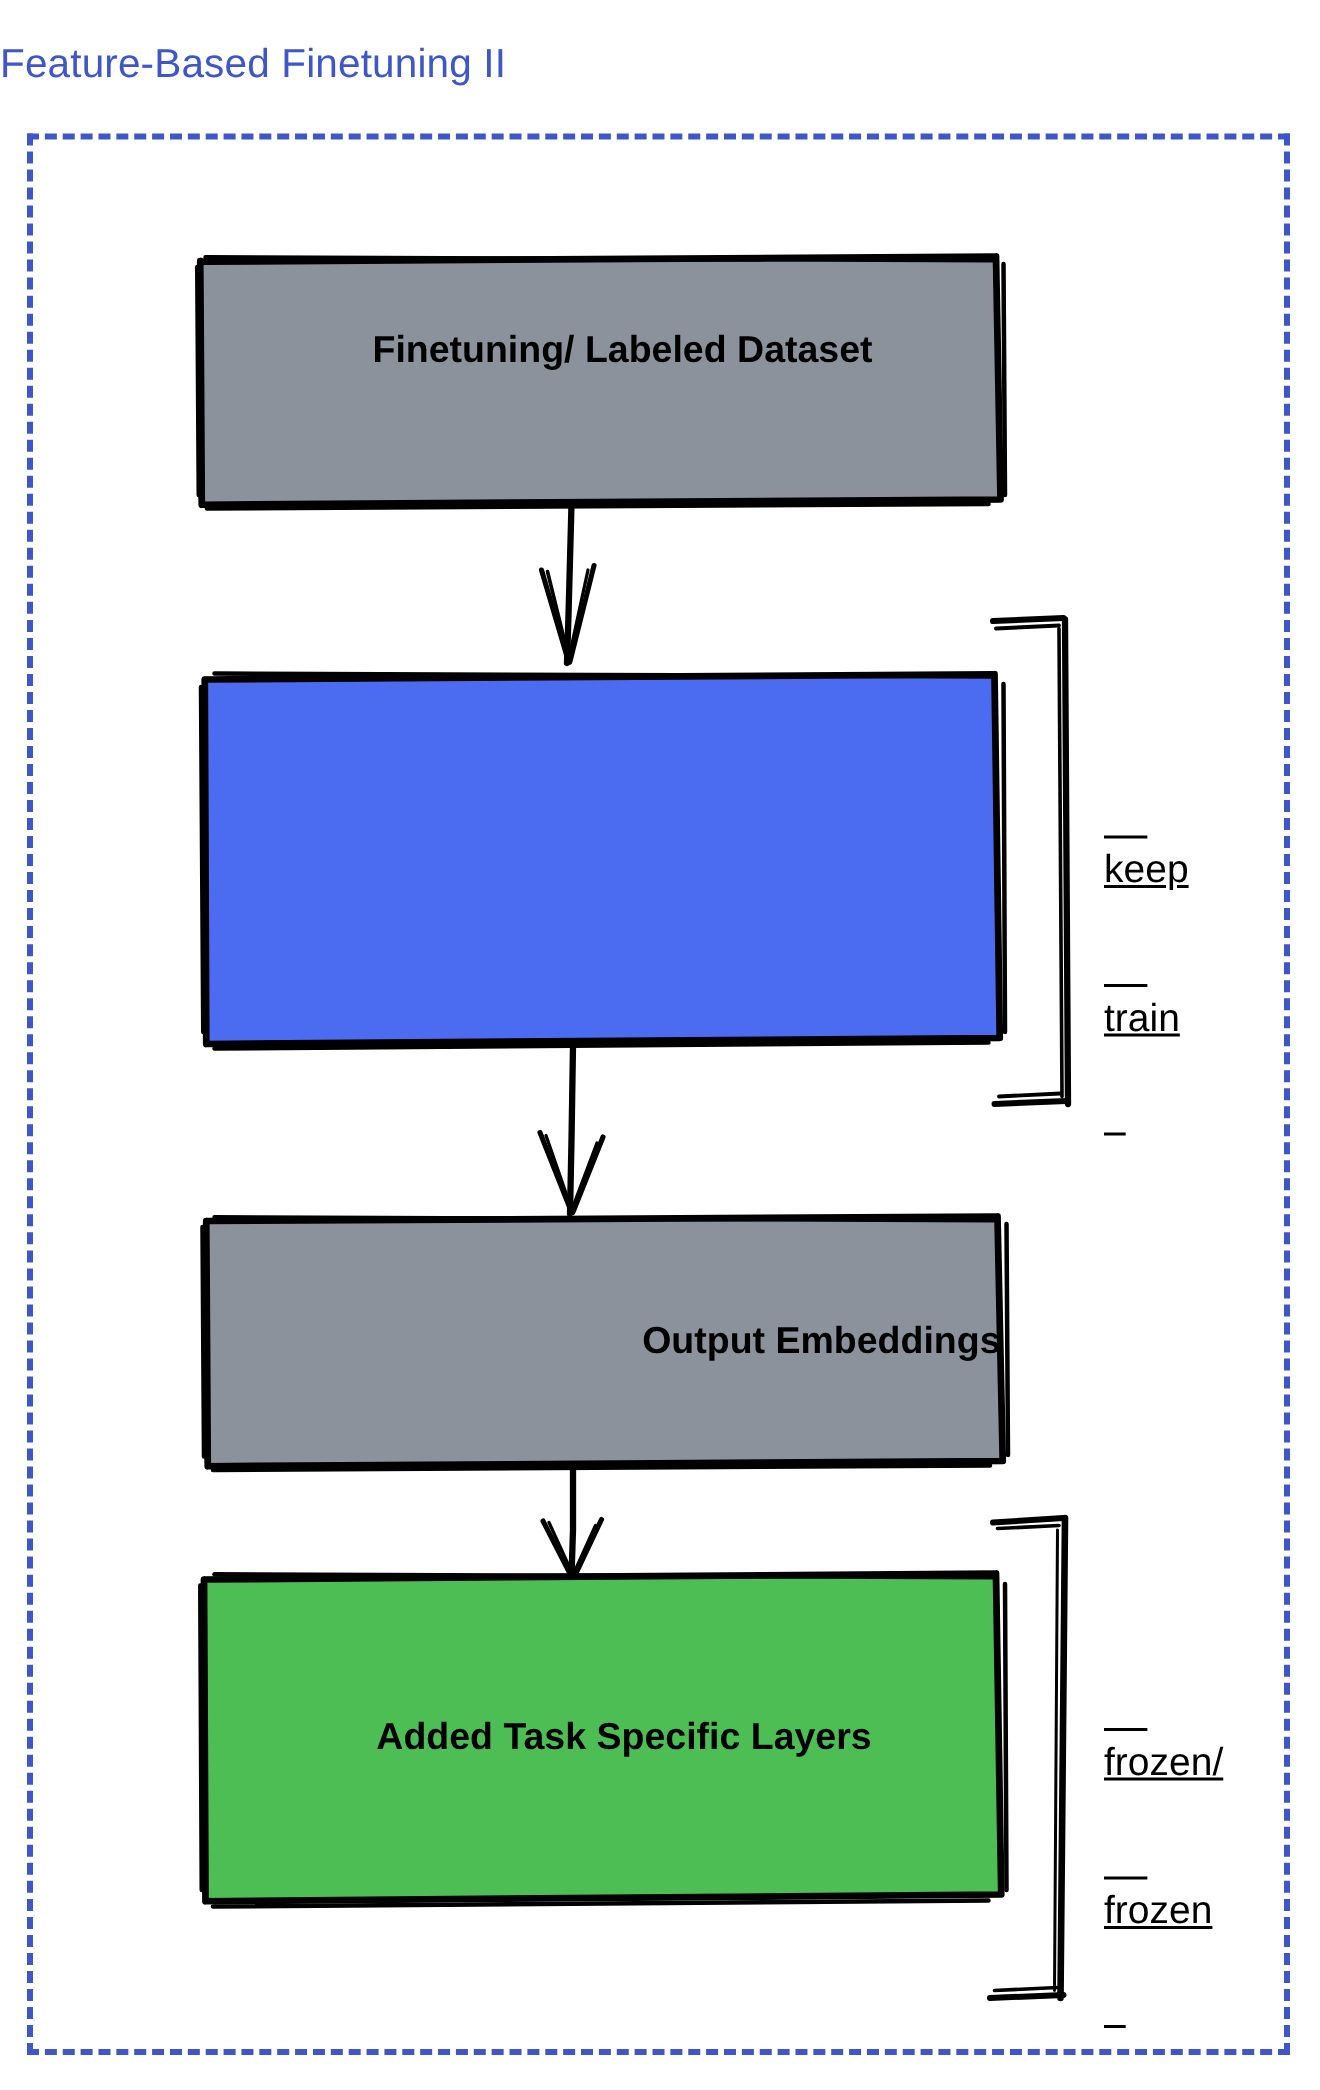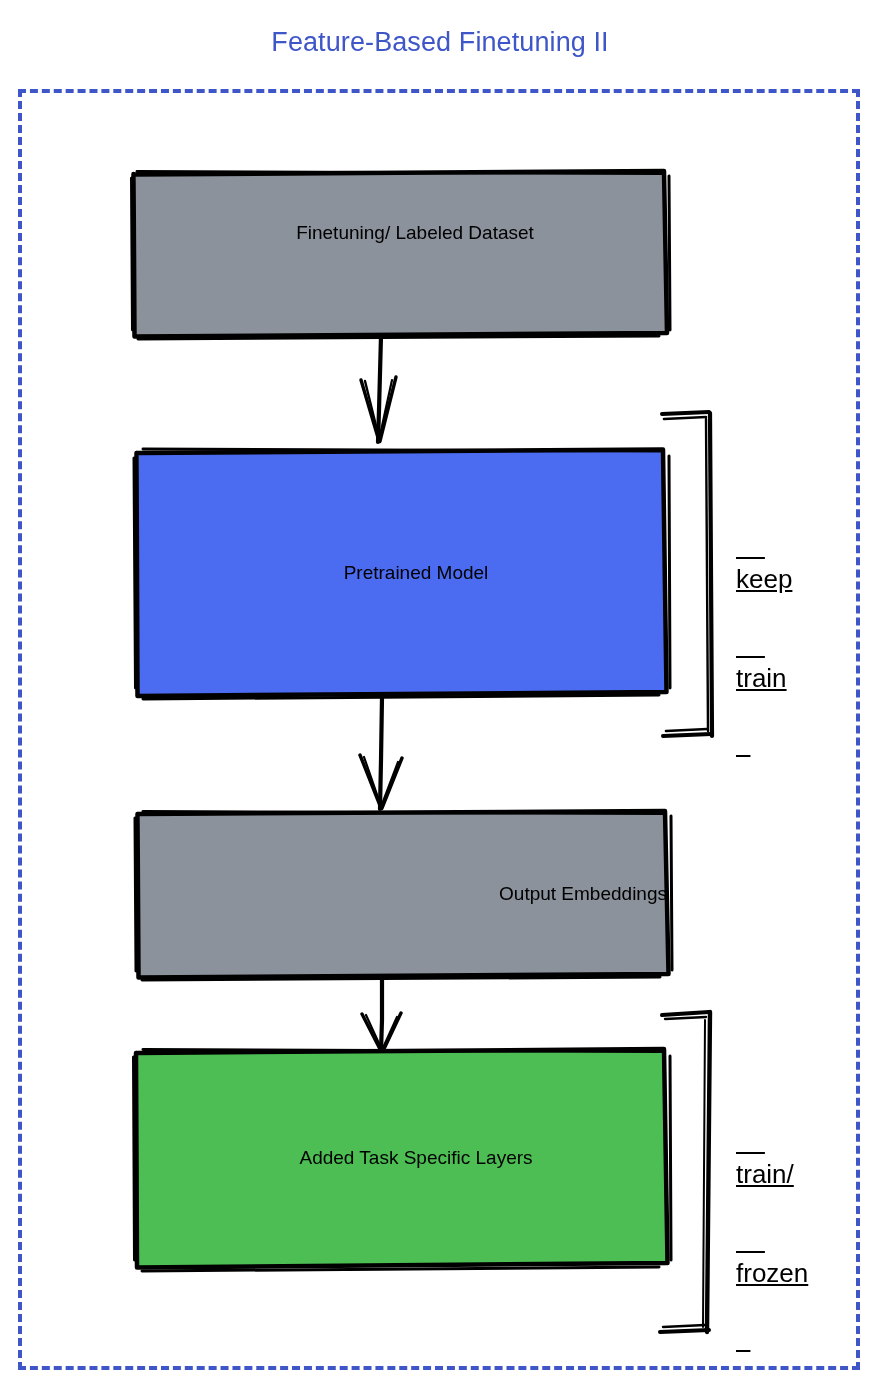--- a/index.html
+++ b/index.html
@@ -22,21 +22,20 @@
     width: 880px;
     height: 1393px;
   }
 
   
   .diagram-title {
     position: absolute;
     left: 0;
     top: 26px;
     width: 880px;
-    text-align: center;
     font-size: 27px;
     font-weight: 400;
     color: #3E56C8;
     letter-spacing: 0.1px;
     line-height: 32px;
     user-select: none;
   }
 
   
   .dashed-frame {
@@ -53,22 +52,22 @@
   .node {
     position: absolute;
     box-sizing: border-box;
     display: flex;
     justify-content: center;
   }
   .node .node-label {
     position: relative;
     z-index: 3;
     color: #000000;
-    font-size: 19px;
-    font-weight: 400;
+    font-size: 25px;
+    font-weight: 700;
     line-height: 30px;
     white-space: nowrap;
     user-select: none;
     margin-left: 30px;
   }
   .node .sketch-svg {
     position: absolute;
     left: -12px;
     top: -12px;
     width: calc(100% + 24px);
@@ -169,21 +168,20 @@
 
   <div class="node" id="node-pretrained">
     <svg class="sketch-svg" viewBox="0 0 552 269" preserveAspectRatio="none">
       <path d="M13.5,14 L539,12.5 L540,255 L13,256.5 Z" fill="#4B6BF0"></path>
       <path d="M12,15 L538,11.5 L541.5,254 L12.5,258 L11.5,15" stroke="#000" stroke-width="4.5" fill="none" stroke-linejoin="round" stroke-linecap="round"></path>
       <path d="M18,11 L536,13" stroke="#000" stroke-width="3" fill="none" stroke-linecap="round"></path>
       <path d="M9,20 L10.5,250" stroke="#000" stroke-width="3" fill="none" stroke-linecap="round"></path>
       <path d="M18,261 L534,257" stroke="#000" stroke-width="3" fill="none" stroke-linecap="round"></path>
       <path d="M544,18 L545,250" stroke="#000" stroke-width="3" fill="none" stroke-linecap="round"></path>
     </svg>
-    <span class="node-label">Pretrained Model</span>
   </div>
 
   <div class="node" id="node-embeddings">
     <svg class="sketch-svg" viewBox="0 0 553 188" preserveAspectRatio="none">
       <path d="M13.5,13.5 L540,12 L541,175 L13,176 Z" fill="#8B929B"></path>
       <path d="M12,14 L539,11 L542.5,174 L12.5,177.5 L11.5,14" stroke="#000" stroke-width="4.5" fill="none" stroke-linejoin="round" stroke-linecap="round"></path>
       <path d="M17,11.5 L537,13.5" stroke="#000" stroke-width="3" fill="none" stroke-linecap="round"></path>
       <path d="M9,18 L10,171" stroke="#000" stroke-width="3" fill="none" stroke-linecap="round"></path>
       <path d="M16,180 L534,177" stroke="#000" stroke-width="3" fill="none" stroke-linecap="round"></path>
       <path d="M545,16 L546,170" stroke="#000" stroke-width="3" fill="none" stroke-linecap="round"></path>
@@ -221,17 +219,17 @@
       <path d="M663,1327 L705,1325" stroke="#000" stroke-width="2.4" fill="none" stroke-linecap="round"></path>
     </g>
   </svg>
 
   <div class="annotation-label" id="label-keep-frozen">
     <div>keep</div>
     <div>train</div>
   </div>
 
   <div class="annotation-label" id="label-train-update">
-    <div>train/</div>
+    <div>frozen/</div>
     <div>frozen</div>
   </div>
 
 </div>
 
 </body></html>

